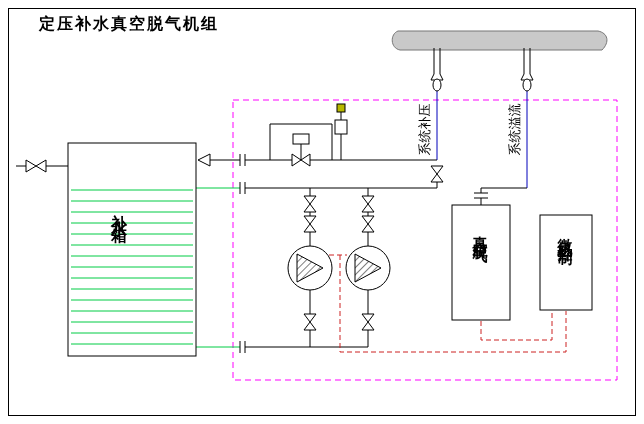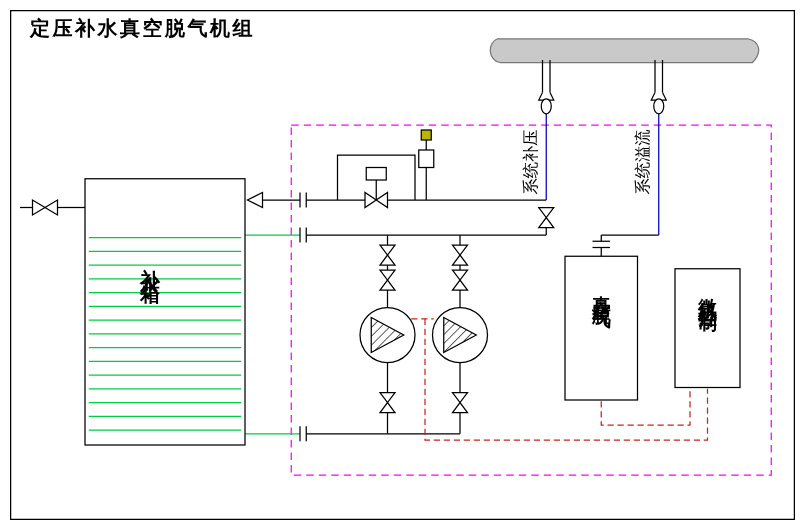--- a/index.html
+++ b/index.html
@@ -2,21 +2,21 @@
 <html><head>
 <meta charset="utf-8">
 <style>
   html,body{margin:0;padding:0;background:#fff;}
   .stage{position:relative;width:644px;height:424px;background:#ffffff;
          font-family:"Liberation Sans","DejaVu Sans",sans-serif;overflow:hidden;}
   .stage svg{position:absolute;left:0;top:0;}
   .lbl{position:absolute;color:#000;white-space:nowrap;line-height:1;}
   .v{writing-mode:vertical-rl;text-orientation:upright;}
   .rot{transform:rotate(-90deg);text-align:center;}
-  .title{left:24px;top:16px;font-size:16px;font-weight:600;letter-spacing:2px;}
+  .title{left:39px;top:16px;font-size:16px;font-weight:600;letter-spacing:2px;}
   .tank-lbl{left:111px;top:202px;font-size:16px;font-weight:600;letter-spacing:6px;}
   .degas-lbl{left:473px;top:224px;font-size:15px;font-weight:700;letter-spacing:4px;}
   .ctrl-lbl{left:558px;top:226px;font-size:15px;font-weight:700;letter-spacing:4px;}
   .sysp-lbl{left:389px;top:123px;width:70px;font-size:13px;}
   .syso-lbl{left:479px;top:123px;width:70px;font-size:13px;}
 </style>
 </head>
 <body>
 
 <div class="stage">

